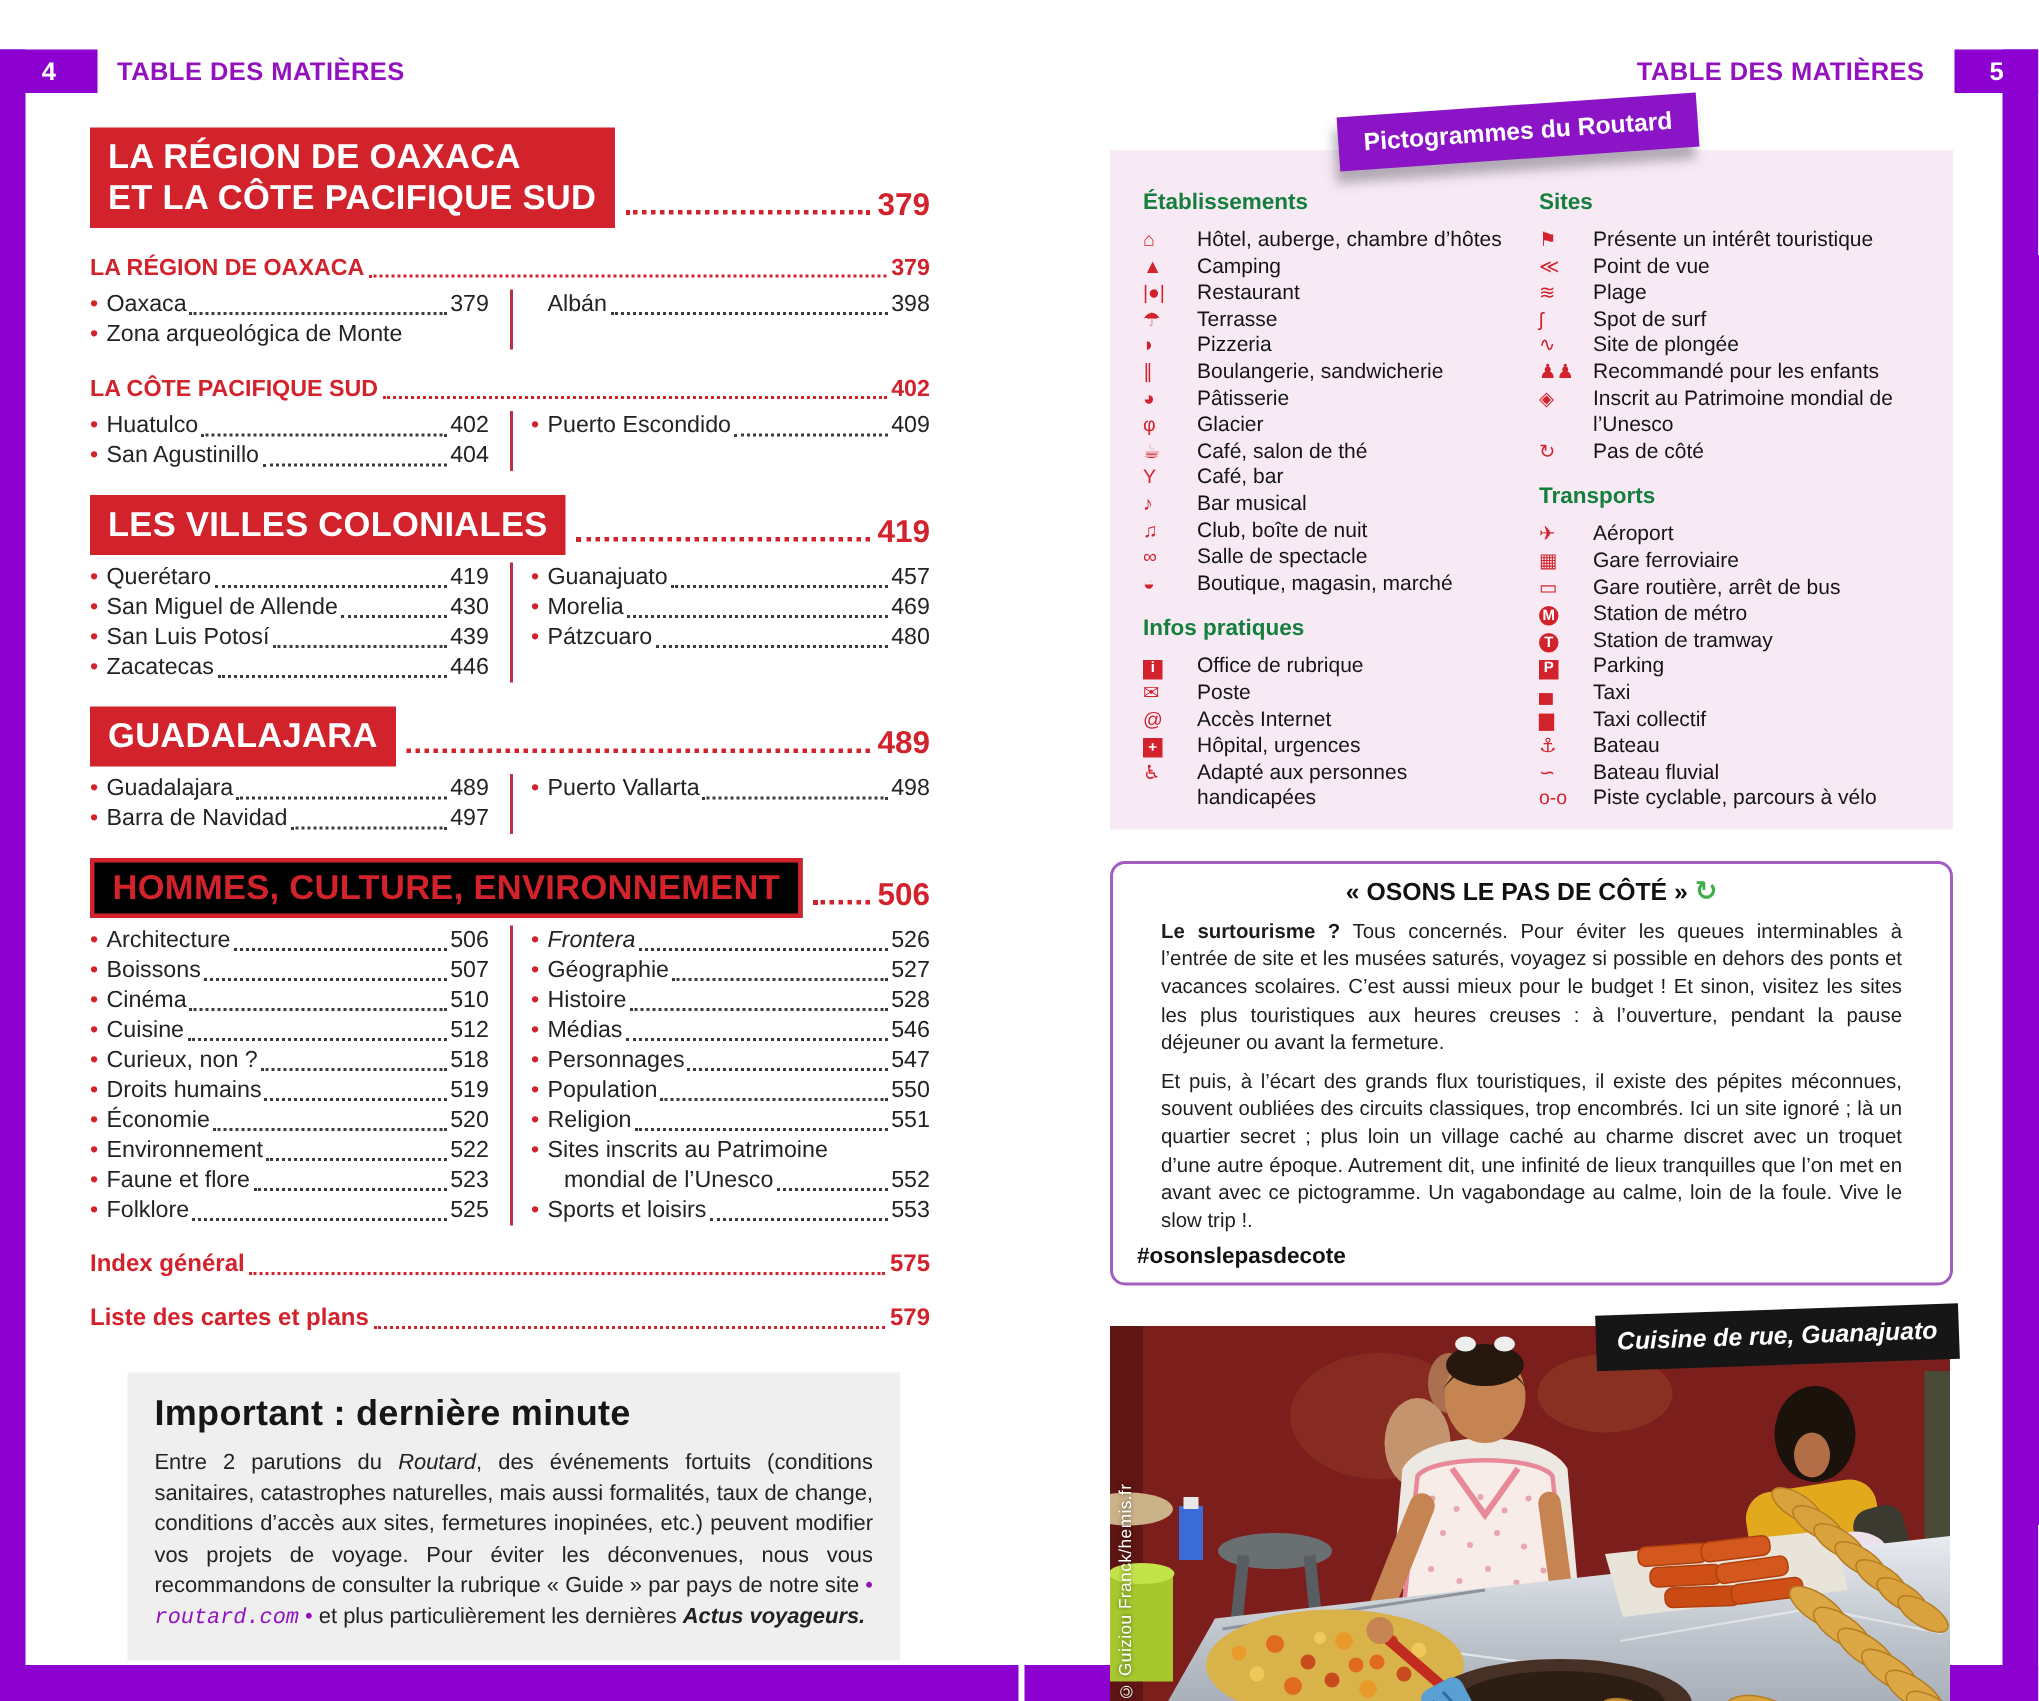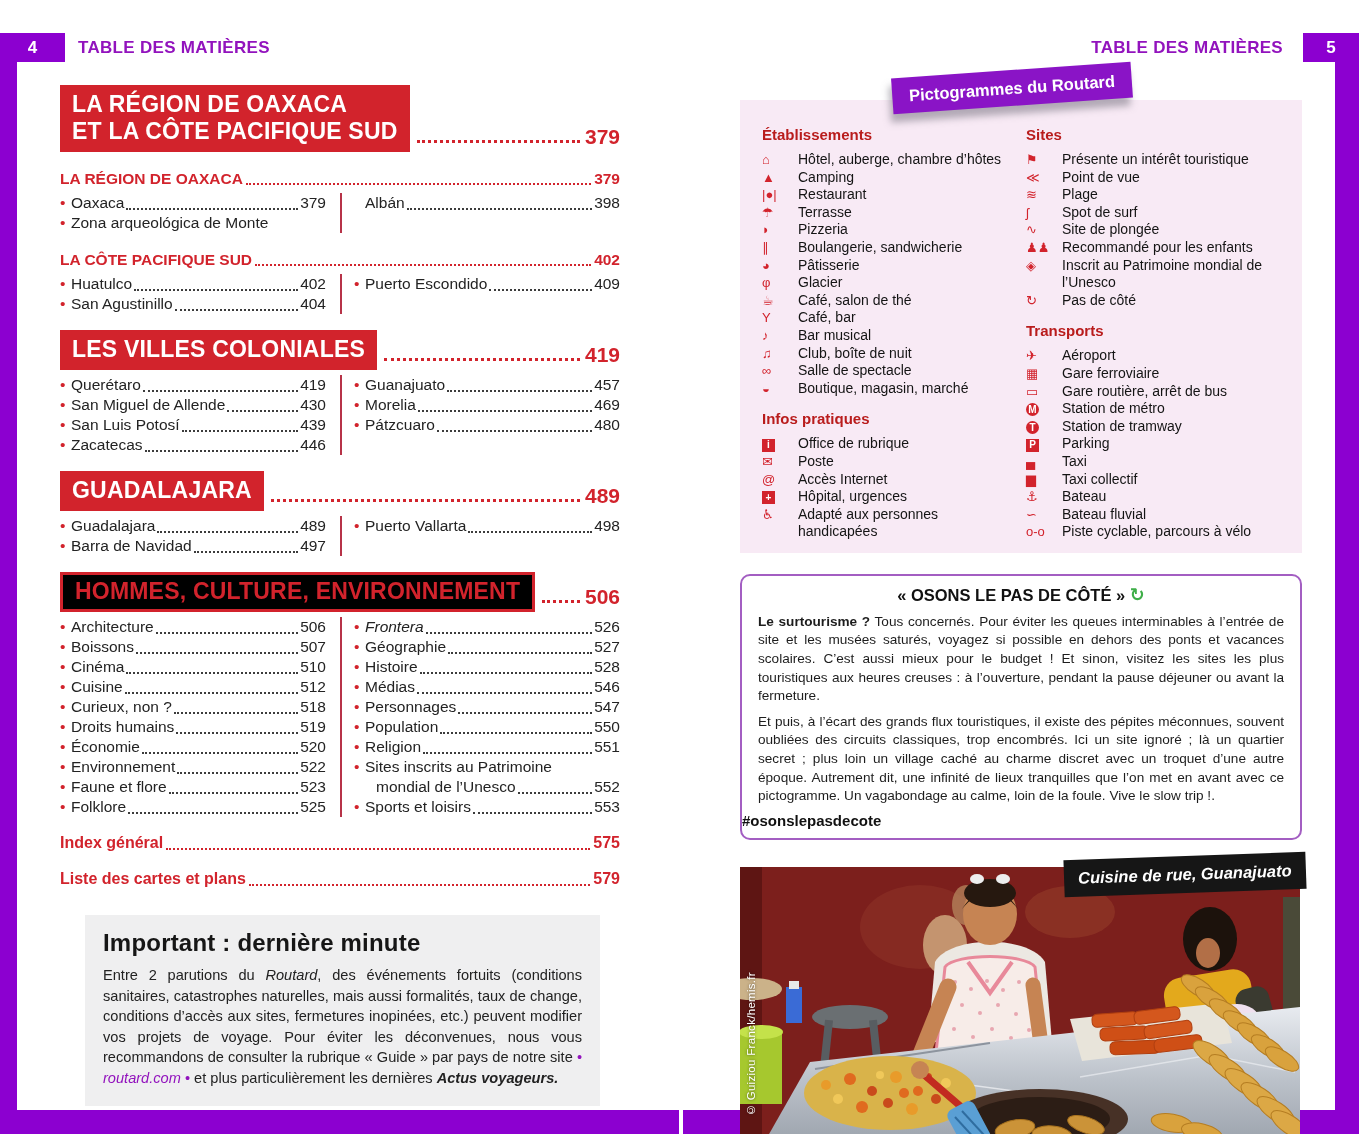--- a/index.html
+++ b/index.html
@@ -33,38 +33,38 @@
   .entry{display:flex;align-items:flex-end;font-size:15.5px;line-height:20px;color:#232323;}
   .entry.indent{padding-left:11px;}
   .bullet{flex:none;width:11px;color:#d2232c;}
   .elabel{flex:none;white-space:nowrap;} .it{font-style:italic;}
   .eleader{flex:1;height:0;border-bottom:2px dotted #3c3c3c;margin:0 2px 3px;min-width:8px;}
   .epage{flex:none;}
   .index-row{display:flex;align-items:flex-end;margin-top:16px;color:#d2232c;font-weight:bold;font-size:16px;line-height:20px;}
   #important{margin:26px 0 0 25px;width:479px;background:#efeff0;padding:14px 18px 18px;}
   #important h2{margin:0;font-size:24px;color:#161616;letter-spacing:.2px;}
   #important-body{margin-top:8px;font-size:14.6px;line-height:20.5px;text-align:justify;color:#222;}
-  .pu{color:#9213bd;} .pu.it{font-style:italic;} .bi{font-weight:bold;font-style:italic;}
+  .pu{color:#9213bd;} .pu.it{font-style:italic;font-family:Liberation Mono, monospace;} .bi{font-weight:bold;font-style:italic;}
   
   #right-page{position:absolute;left:740px;top:60px;width:562px;}
   #picto-box{position:relative;background:#f8eaf5;margin-top:40px;padding:26px 18px 12px 22px;}
   #ribbon{position:absolute;top:-30px;left:152px;width:240px;height:36px;background:#8a14c6;color:#fff;
           font-weight:bold;font-size:16.5px;display:flex;align-items:center;justify-content:center;
           transform:rotate(-4deg);box-shadow:-3px 8px 7px rgba(110,105,120,.5);}
   .pcols{display:flex;}
   .pcol{flex:1;min-width:0;} .pcol + .pcol{padding-left:6px;}
-  .ptitle{font-size:15px;font-weight:bold;color:#b91c1c;margin:13px 0 8px;}
+  .ptitle{font-size:15px;font-weight:bold;color:#15803d;margin:13px 0 8px;}
   .pgroup:first-child .ptitle{margin-top:0;}
   .pitem{display:flex;font-size:14px;line-height:17.6px;color:#141414;}
   .picon{flex:none;width:36px;color:#d2232c;font-size:13px;line-height:17.6px;}
   .chip{display:inline-flex;width:13px;height:13px;background:#d2232c;color:#fff;font-size:10px;
         font-weight:bold;align-items:center;justify-content:center;margin-top:2px;}
   .chip.circle{border-radius:50%;}
   .plabel{flex:1;min-width:0;}
-  #osons{margin-top:21px;border:2px solid #a35ec2;border-radius:10px;padding:8px 0 9px;background:#fff;}
+  #osons{margin-top:21px;border:2px solid #a35ec2;border-radius:10px;padding:8px 16px 9px;background:#fff;}
   .otitle{text-align:center;font-weight:bold;font-size:16.5px;color:#111;}
   .green-icon{color:#3fae49;font-size:18px;font-weight:bold;}
   #osons p{margin:7px 16px 0;font-size:13.6px;line-height:18.6px;text-align:justify;color:#1d1d1d;}
   .lead{font-weight:bold;}
   .hashtag{text-align:left;font-weight:bold;font-size:15px;margin-top:6px;color:#111;}
   
   #photo{position:relative;margin-top:27px;width:560px;height:283px;background:#7c1f1c;}
   #photo svg{display:block;width:560px;height:283px;}
   #caption{position:absolute;top:-11px;right:-6px;background:#161616;color:#fff;font-weight:bold;
            font-style:italic;font-size:16.5px;padding:9px 14px;transform:rotate(-2deg);z-index:2;}

